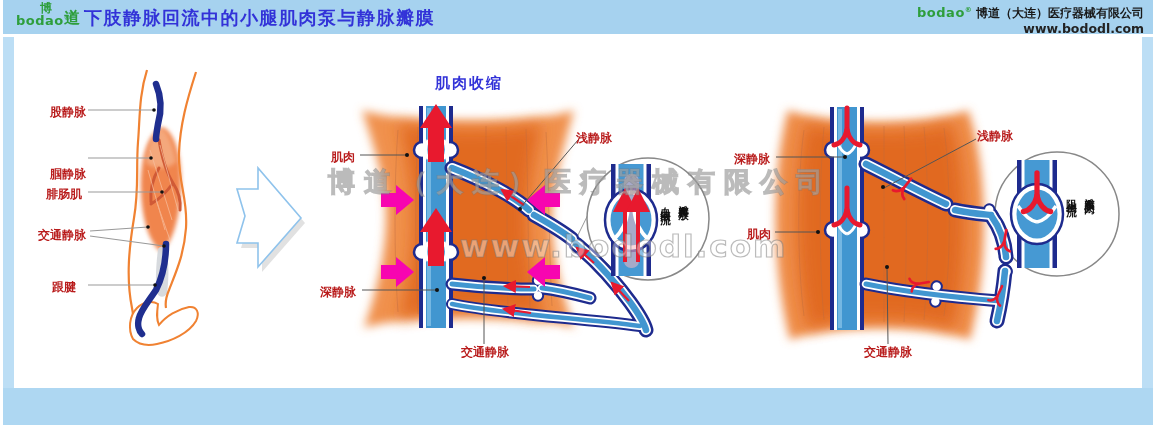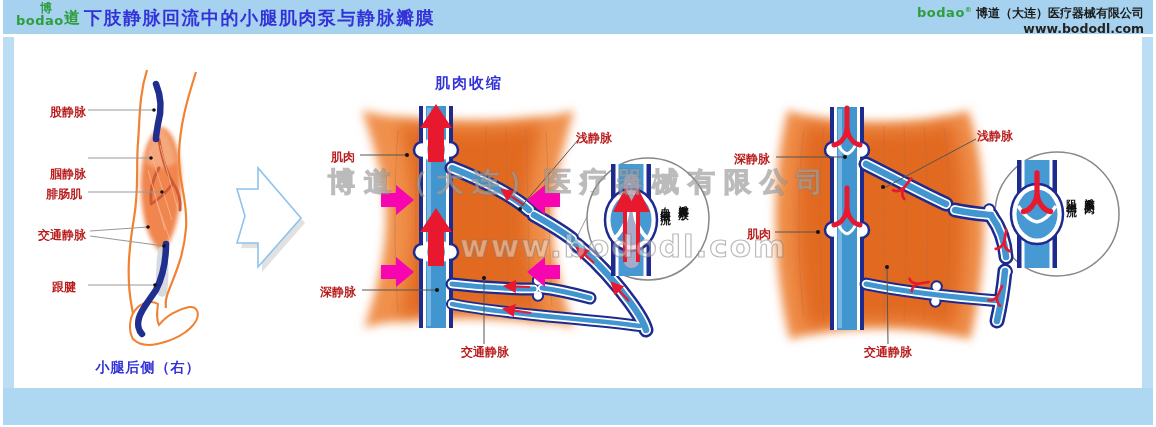--- a/index.html
+++ b/index.html
@@ -293,21 +293,20 @@
   </svg>
 
   <div class="wm wm-company">博道（大连）医疗器械有限公司</div>
   <div class="wm wm-url">www.bododl.com</div>
 
   <div class="lbl lbl-r" style="left:26px;width:60px;top:104px">股静脉</div>
   <div class="lbl lbl-r" style="left:26px;width:60px;top:166px">腘静脉</div>
   <div class="lbl lbl-r" style="left:22px;width:60px;top:186px">腓肠肌</div>
   <div class="lbl lbl-r" style="left:16px;width:70px;top:227px">交通静脉</div>
   <div class="lbl lbl-r" style="left:16px;width:60px;top:279px">跟腱</div>
-  <div class="caption">小腿后侧（右）</div>
 
   <div class="ptitle" style="left:404px">肌肉收缩</div>
   <div class="lbl" style="left:331px;top:149px">肌肉</div>
   <div class="lbl" style="left:320px;top:284px">深静脉</div>
   <div class="lbl" style="left:461px;top:344px">交通静脉</div>
   <div class="lbl" style="left:576px;top:130px">浅静脉</div>
   <div class="vtext" style="left:659px;top:199px">血液回流</div>
   <div class="vtext" style="left:677px;top:196px">瓣膜开放</div>
 
   <div class="lbl" style="left:734px;top:151px">深静脉</div>

